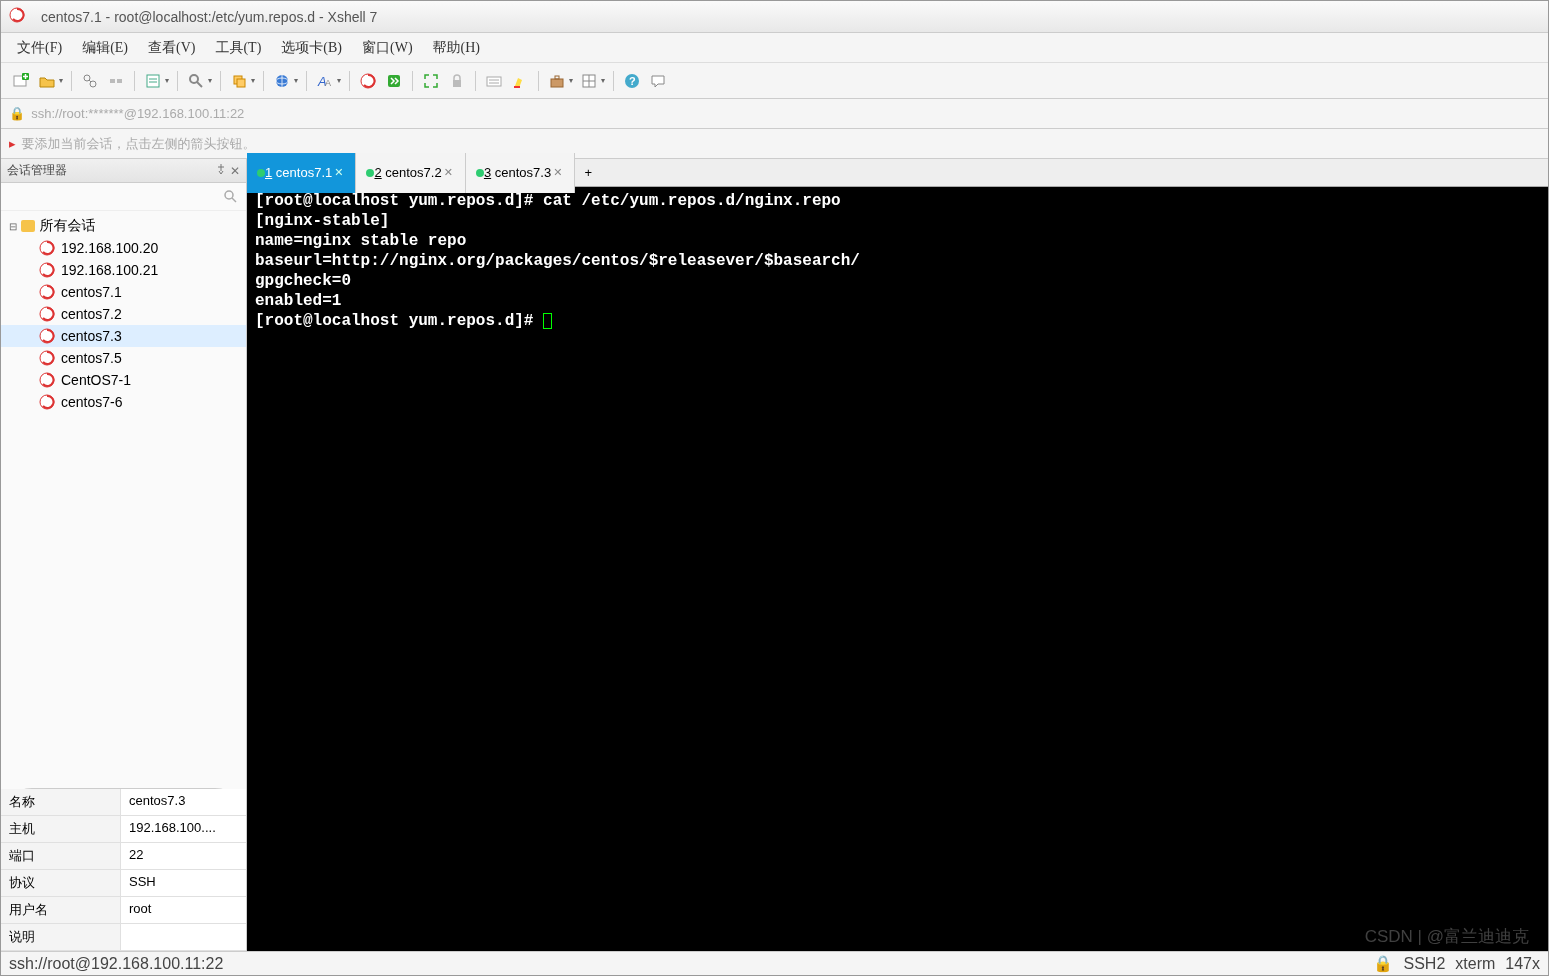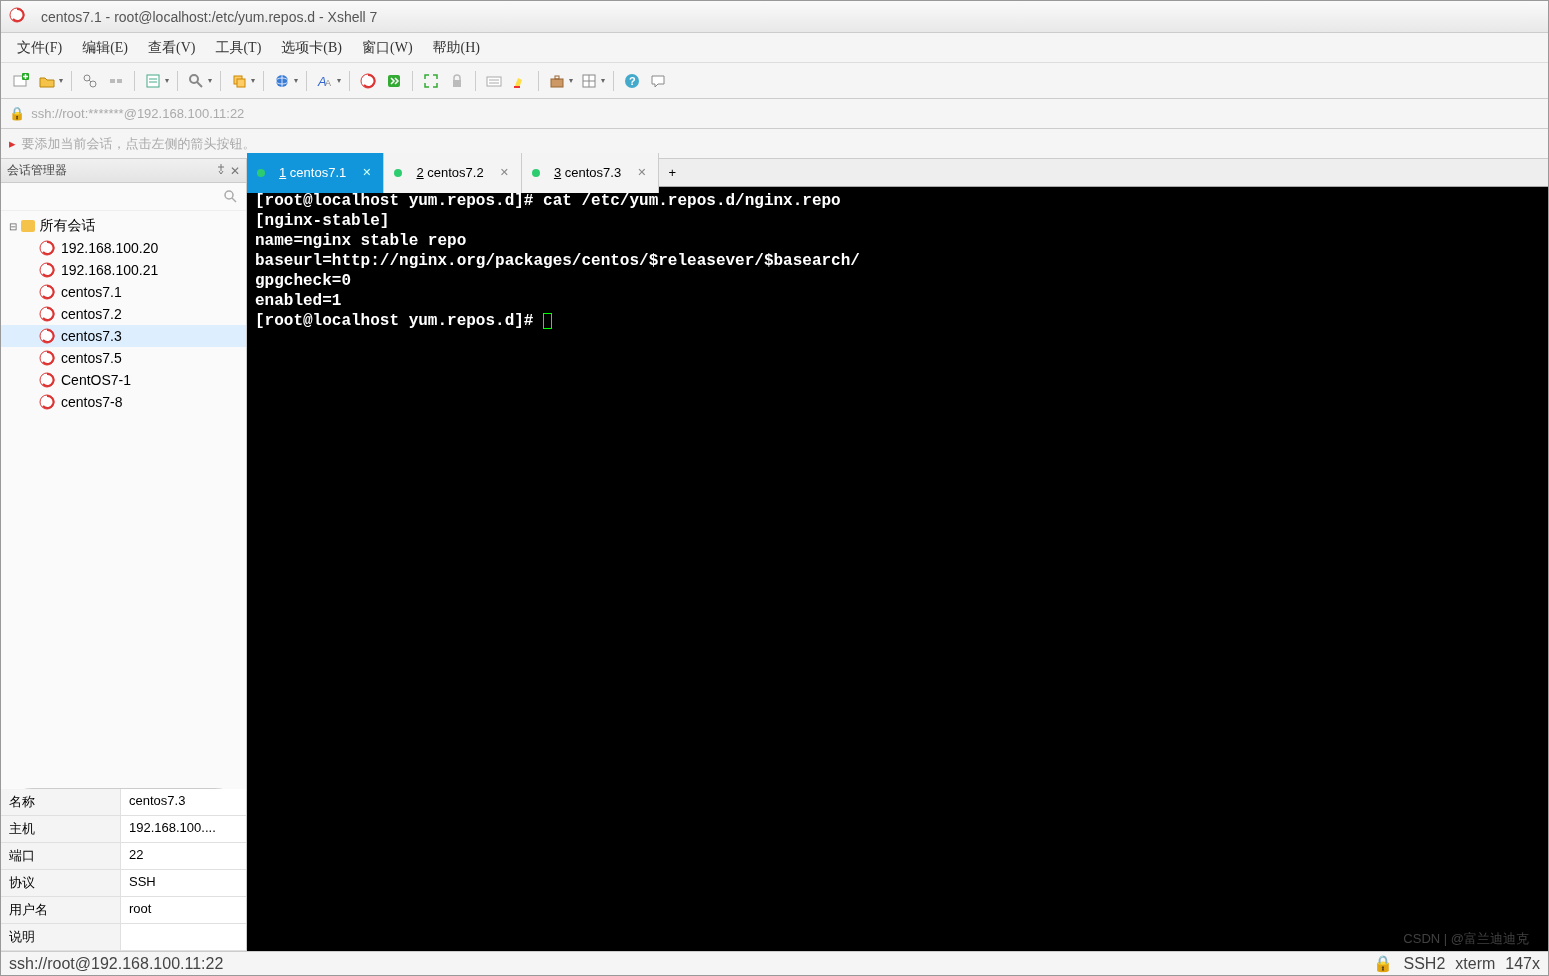--- a/index.html
+++ b/index.html
@@ -24,35 +24,35 @@
 .tree { flex: 1; overflow: auto; padding: 4px 0; font-size: 14px; }
 .tree-root { display: flex; align-items: center; gap: 4px; padding: 2px 8px; }
 .tree-item { display: flex; align-items: center; gap: 6px; padding: 3px 8px 3px 38px; cursor: pointer; }
 .tree-item.selected { background: #ddeeff; }
 .props { border-top: 1px solid #ccc; border-radius: 31px; }
 .prop-row { display: flex; border-bottom: 1px solid #e0e0e0; }
 .prop-key { width: 120px; padding: 4px 8px; background: #f4f4f4; border-right: 1px solid #e0e0e0; }
 .prop-val { flex: 1; padding: 4px 8px; background: #fff; }
 .main { flex: 1; display: flex; flex-direction: column; min-width: 0; }
 .tab-strip { display: flex; align-items: center; height: 28px; background: #eee; border-bottom: 1px solid #aaa; }
-.tab { display: flex; align-items: center; gap: 14px; height: 40px; padding: 0 10px; border-right: 1px solid #ccc; cursor: pointer; background: #f4f4f4; position: relative; font-size: 13px; }
+.tab { display: flex; align-items: center; gap: 0; height: 40px; padding: 0 10px; border-right: 1px solid #ccc; cursor: pointer; background: #f4f4f4; position: relative; font-size: 13px; }
 .tab.active { background: #1296db; color: #fff; }
 .tab .dot { width: 8px; height: 8px; border-radius: 50%; background: #2ecc71; }
 .tab .close { font-size: 11px; color: #888; padding: 0 2px; }
 .tab.active .close { color: #cfe; }
 .tab-add { width: 26px; text-align: center; cursor: pointer; padding: 0 6px; }
 .terminal { flex: 1; background: #000; color: #fff; font-family: "Consolas","Courier New",monospace; font-size: 16px; font-weight: bold; line-height: 20px; padding: 4px 8px; white-space: pre; overflow: auto; }
 .terminal .cursor { border: 1px solid #0f0; display: inline-block; width: 9px; height: 16px; vertical-align: middle; }
 .statusbar { display: flex; align-items: center; justify-content: space-between; height: 24px; padding: 0 8px; border-top: 1px solid #ccc; background: #f5f5f5; font-size: 16px; color: #444; }
 .status-right { display: flex; gap: 10px; align-items: center; }
 .lock-ico { color: #d9a400; }
 .folder-ico { width: 14px; height: 12px; background: #f6c34a; border-radius: 2px; display: inline-block; }
 .expander { color: #666; font-size: 10px; }
 .search-ico svg, .pin-ico svg { display: block; }
-.watermark { position: absolute; right: 20px; bottom: 28px; color: rgba(128,128,128,0.5); font-size: 13px; pointer-events: none; }
+.watermark { position: absolute; right: 20px; bottom: 28px; color: rgba(128,128,128,0.5); font-size: 17px; pointer-events: none; }
 </style>
 </head>
 <body>
 
 <div class="window">
   <div class="titlebar">
     <span><svg class="swirl" viewBox="0 0 16 16">
           <circle cx="8" cy="8" r="7" fill="#fff" stroke="#d33" stroke-width="1"></circle>
           <path d="M8 2 a6 6 0 1 1 -4 10" fill="none" stroke="#d33" stroke-width="2"></path>
         </svg></span>
@@ -293,21 +293,21 @@
                 <circle cx="8" cy="8" r="7" fill="#fff" stroke="#d33"></circle>
                 <path d="M8 2a6 6 0 1 1-4 10" fill="none" stroke="#d33" stroke-width="2"></path>
               </svg>
               <span>CentOS7-1</span>
             </div>
             <div class="tree-item">
               <svg width="16" height="16">
                 <circle cx="8" cy="8" r="7" fill="#fff" stroke="#d33"></circle>
                 <path d="M8 2a6 6 0 1 1-4 10" fill="none" stroke="#d33" stroke-width="2"></path>
               </svg>
-              <span>centos7-8</span>
+              <span>centos7-6</span>
             </div>
           </div>
       </div>
       <div class="props">
         <div class="prop-row">
             <div class="prop-key">名称</div>
             <div class="prop-val">centos7.3</div>
           </div>
         <div class="prop-row">
             <div class="prop-key">主机</div>

